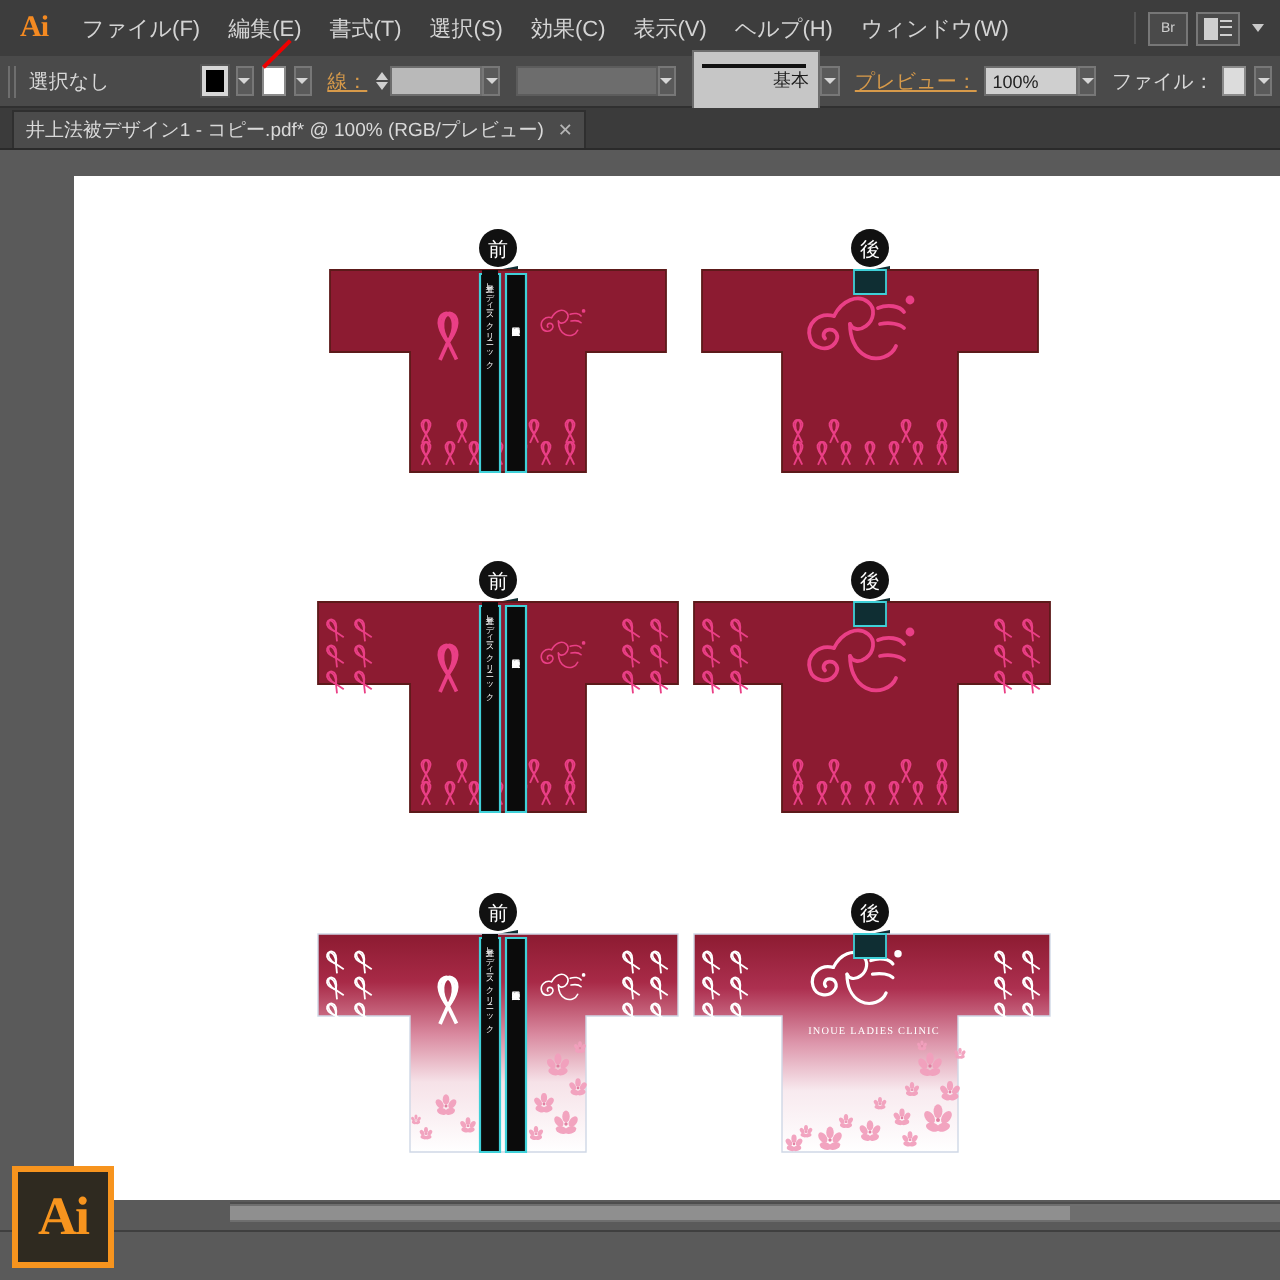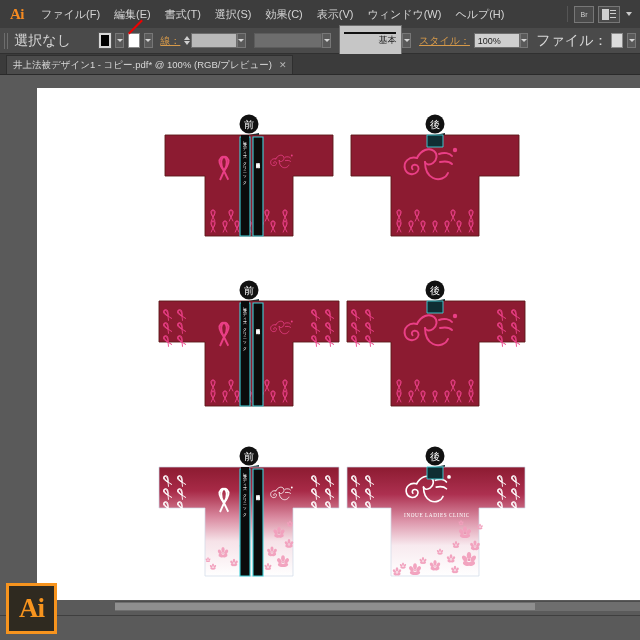--- a/index.html
+++ b/index.html
@@ -47,21 +47,21 @@
     border-top:4px solid #c9c9c9;margin-left:2px;margin-right:8px;
   }
 
   
   .controlbar{
     position:absolute;left:0;top:28px;width:640px;height:26px;
     background:#4a4a4a;border-bottom:1px solid #303030;
     display:flex;align-items:center;padding:0 4px;box-sizing:border-box;
   }
   .grip{width:3px;height:16px;border-left:1px solid #6e6e6e;border-right:1px solid #6e6e6e;margin-right:6px;}
-  .cb-label{color:#d8d8d8;font-size:14px;white-space:nowrap;}
+  .cb-label{color:#d8d8d8;font-size:10px;white-space:nowrap;}
   .cb-label-o{color:#d79a4a;font-size:10px;white-space:nowrap;text-decoration:underline;}
   .swatch{
     width:15px;height:15px;border:1px solid #8a8a8a;background:#fff;
     box-sizing:border-box;position:relative;
   }
   .swatch.black{background:#000;border:2px solid #d7d7d7;outline:1px solid #555;}
   .swatch.none{background:#fff;}
   .swatch.none::after{
     content:"";position:absolute;left:-1px;top:-1px;width:19px;height:1.5px;
     background:#e00;transform:rotate(-45deg);transform-origin:0 0;
@@ -141,22 +141,22 @@
 <div id="app">
 
   <div class="menubar">
     <div class="ai-badge">Ai</div>
     <div class="menu-item">ファイル(F)</div>
     <div class="menu-item">編集(E)</div>
     <div class="menu-item">書式(T)</div>
     <div class="menu-item">選択(S)</div>
     <div class="menu-item">効果(C)</div>
     <div class="menu-item">表示(V)</div>
+    <div class="menu-item">ヘルプ(H)</div>
     <div class="menu-item">ウィンドウ(W)</div>
-    <div class="menu-item">ヘルプ(H)</div>
     <div class="menu-spacer"></div>
     <div class="menu-sep"></div>
     <div class="mini-btn">Br</div>
     <div class="mini-btn2">
       <div class="half"></div>
       <div class="lines">
           <i></i>
           <i></i>
           <i></i>
         </div>
@@ -186,21 +186,21 @@
     <div class="gap-lg"></div>
     <div class="field dark" style="width:88px"></div>
     <div class="dd"></div>
     <div class="gap-lg"></div>
     <div class="strokefield">
       <div class="ln"></div>
       <span>基本</span>
     </div>
     <div class="dd"></div>
     <div class="gap-lg"></div>
-    <div class="cb-label-o">スタイル：</div>
+    <div class="cb-label-o">プレビュー：</div>
     <div class="gap"></div>
     <div class="field white" style="width:58px">100%</div>
     <div class="dd"></div>
     <div class="gap-lg"></div>
     <div class="cb-label">ファイル：</div>
     <div class="gap"></div>
     <div class="swatch" style="background:#dcdcdc"></div>
     <div class="gap"></div>
     <div class="dd"></div>
   </div>

